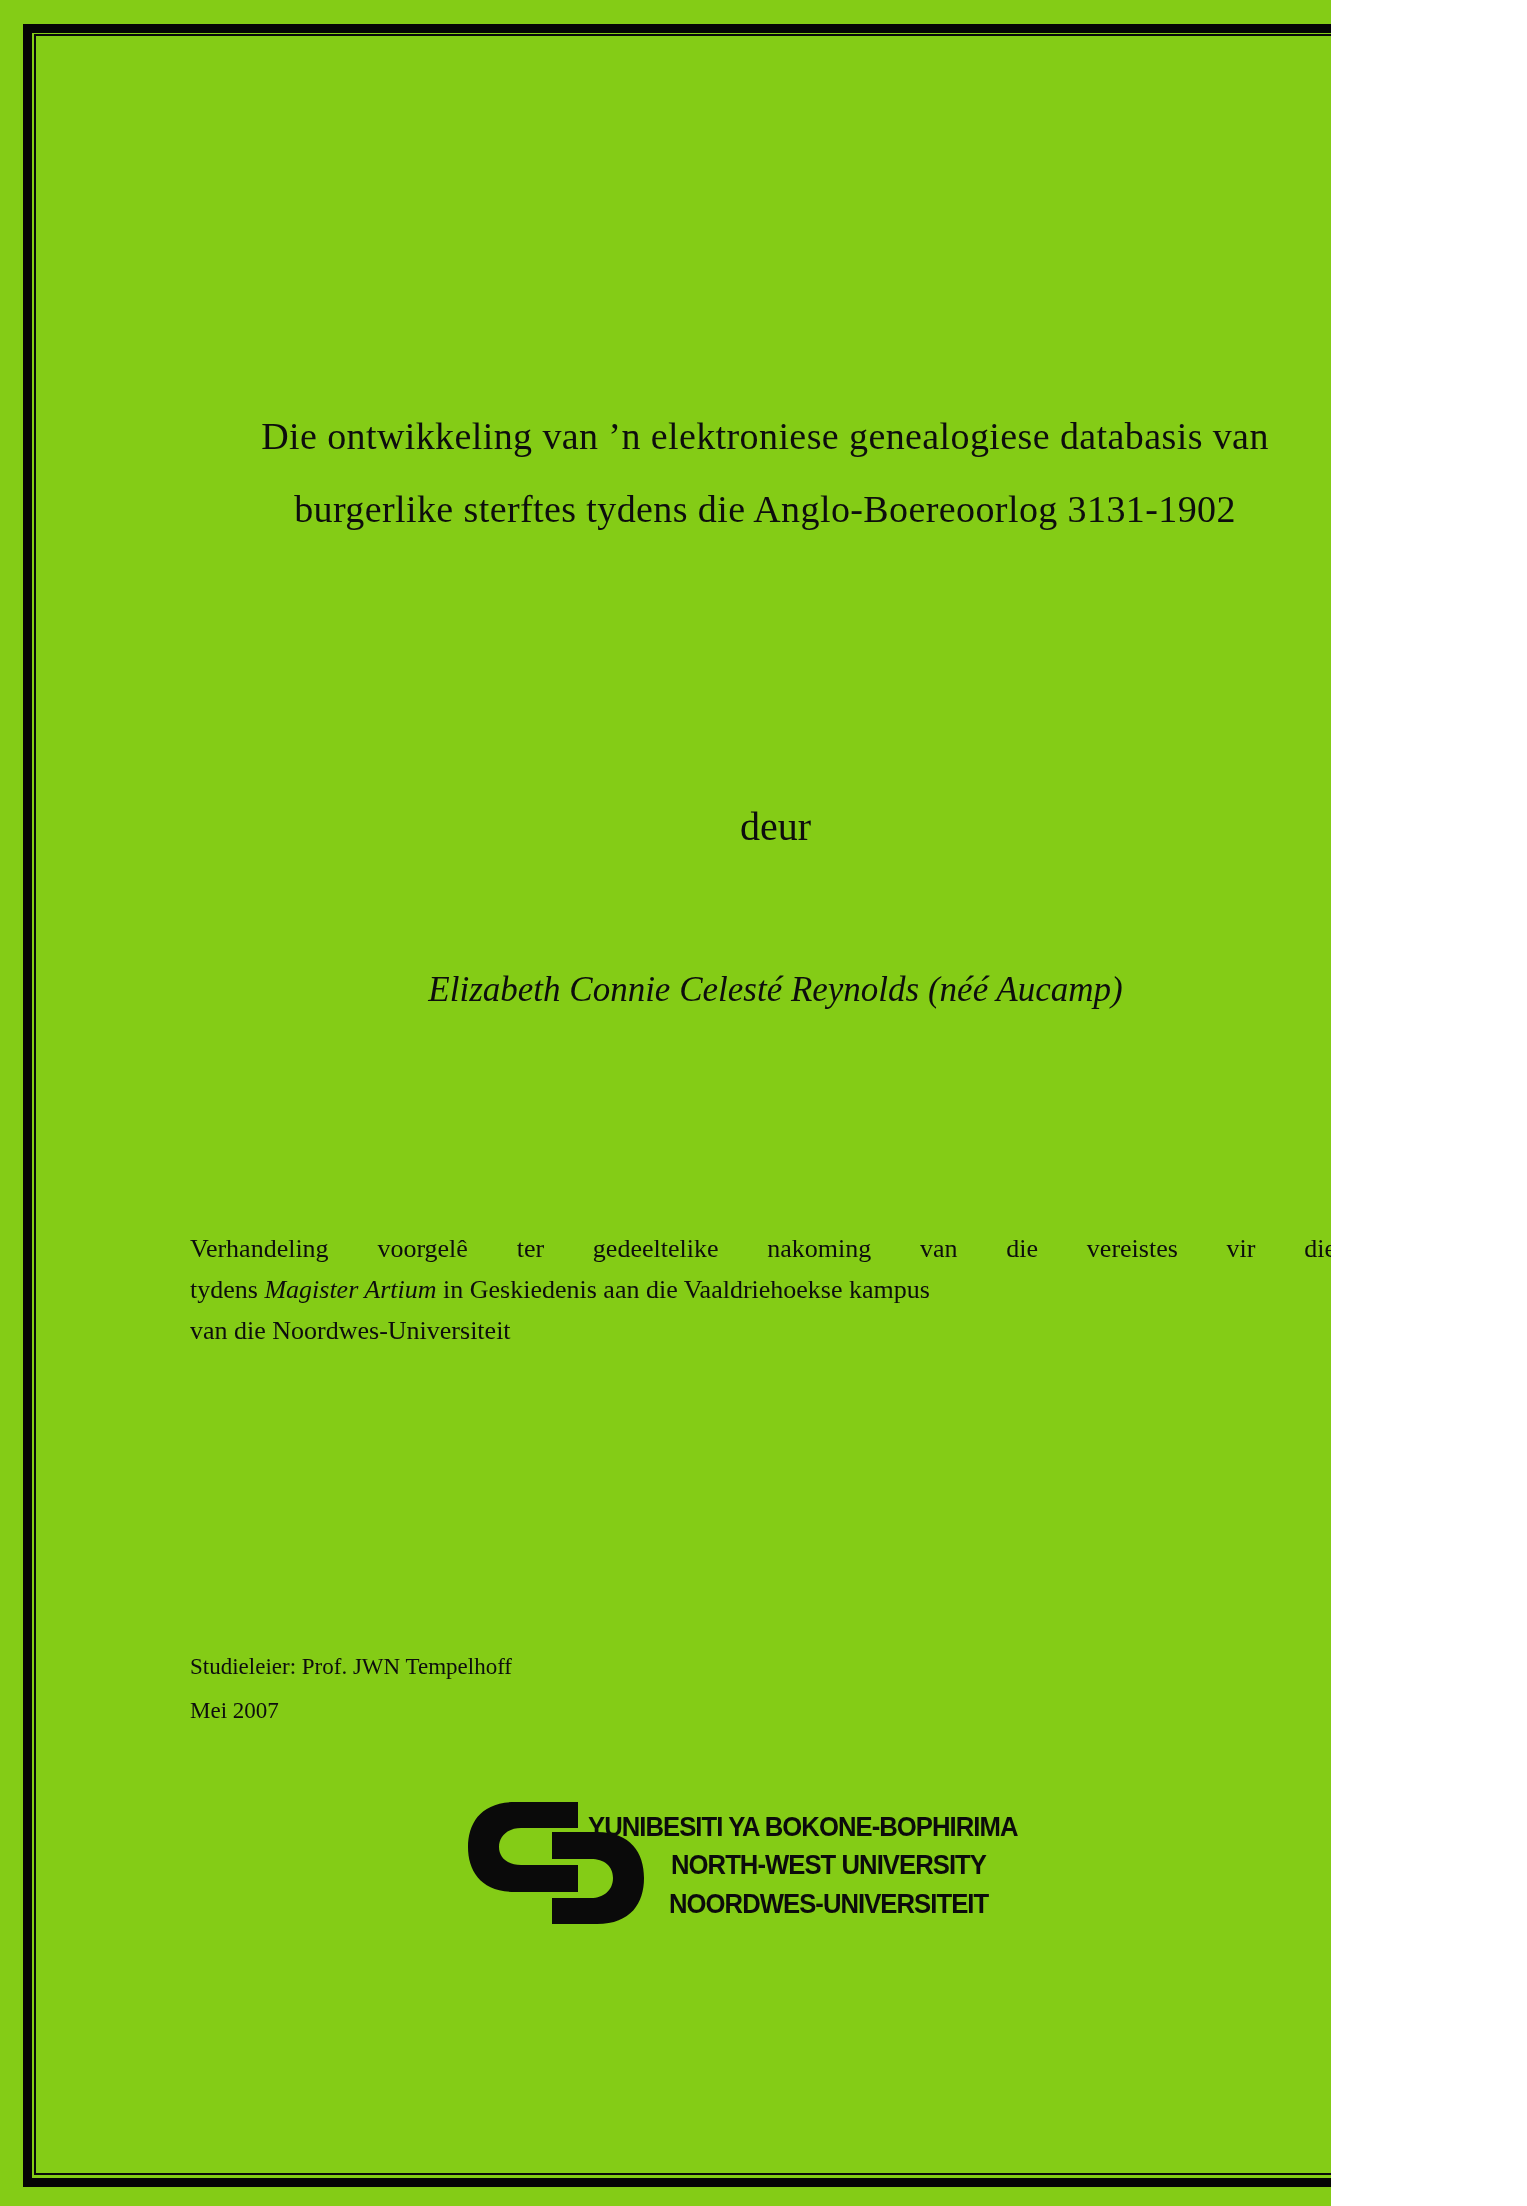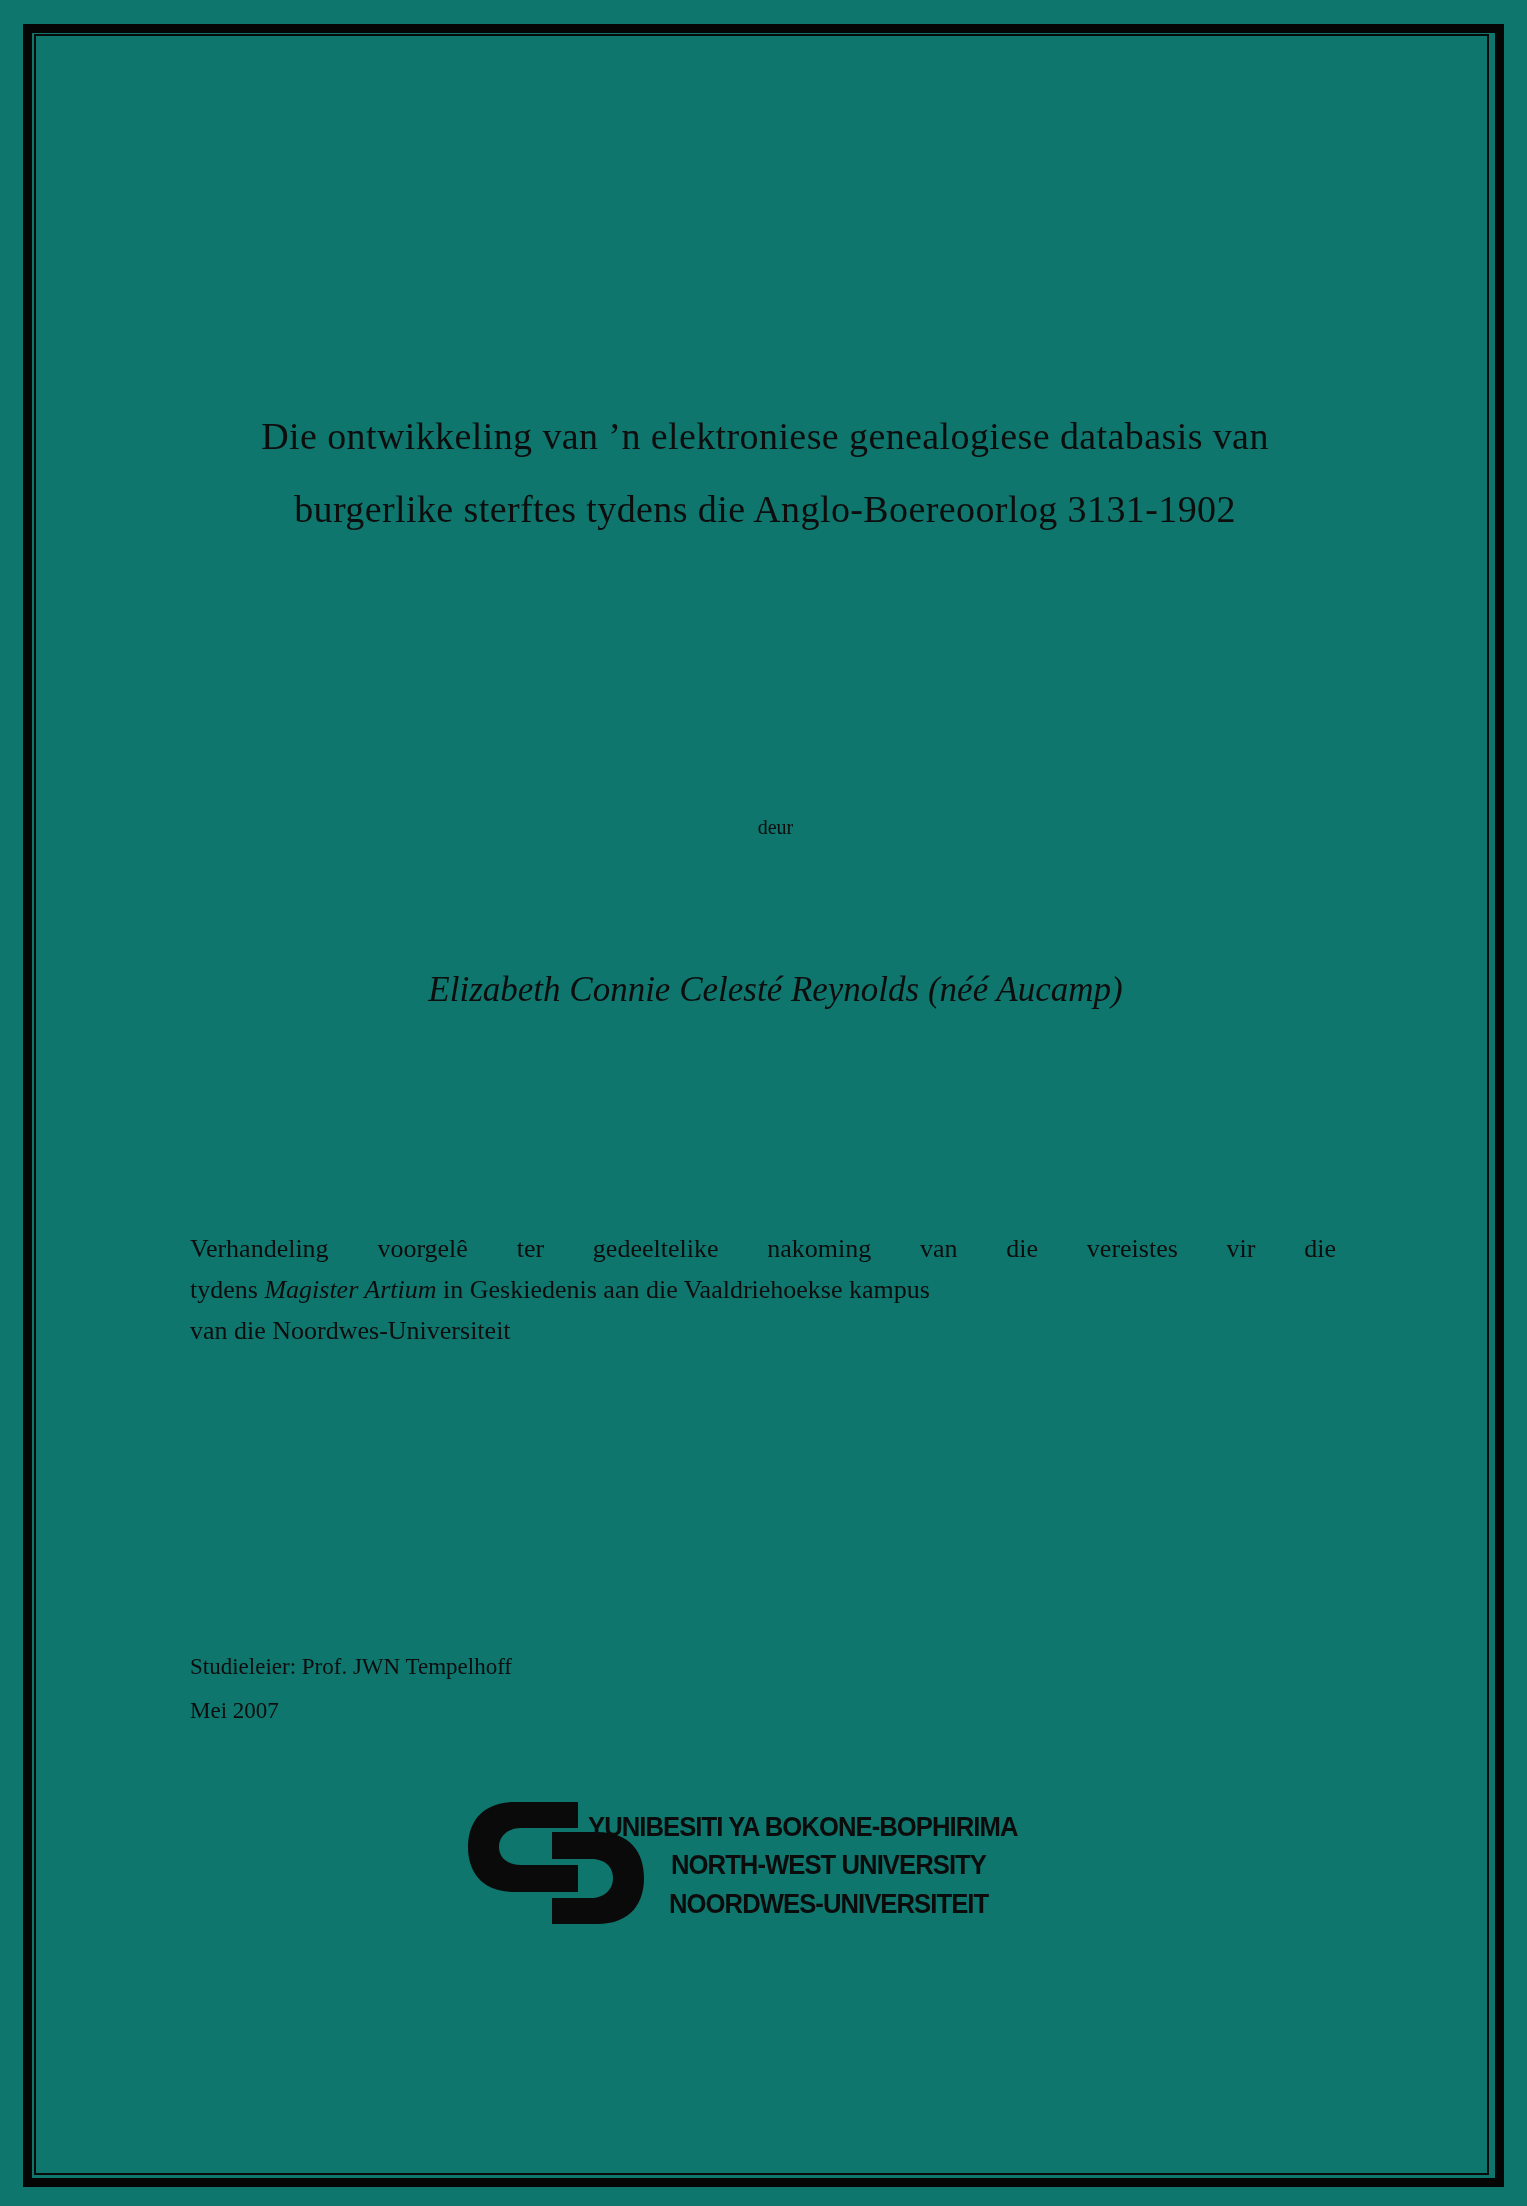--- a/index.html
+++ b/index.html
@@ -2,23 +2,23 @@
 <html><head>
 <meta charset="utf-8">
 <style>
   html, body {
     margin: 0;
     padding: 0;
     background: #ffffff;
   }
   .page {
     position: relative;
-    width: 1527px;
+    width: 1331px;
     height: 2206px;
-    background: #0f766e;
+    background: #84cc16;
     overflow: hidden;
     font-family: "Liberation Serif", "DejaVu Serif", serif;
     color: #0d0d0d;
   }
   .frame-outer {
     position: absolute;
     left: 23px;
     top: 24px;
     width: 1481px;
     height: 2163px;
@@ -44,21 +44,21 @@
     line-height: 73px;
     letter-spacing: 0.4px;
   }
   .title-line { display: block; white-space: nowrap; }
   .byline-label {
     position: absolute;
     left: 24px;
     top: 810px;
     width: 1503px;
     text-align: center;
-    font-size: 20px;
+    font-size: 40px;
     line-height: 34px;
   }
   .author-line {
     position: absolute;
     left: 24px;
     top: 970px;
     width: 1503px;
     text-align: center;
     font-size: 35px;
     line-height: 40px;

